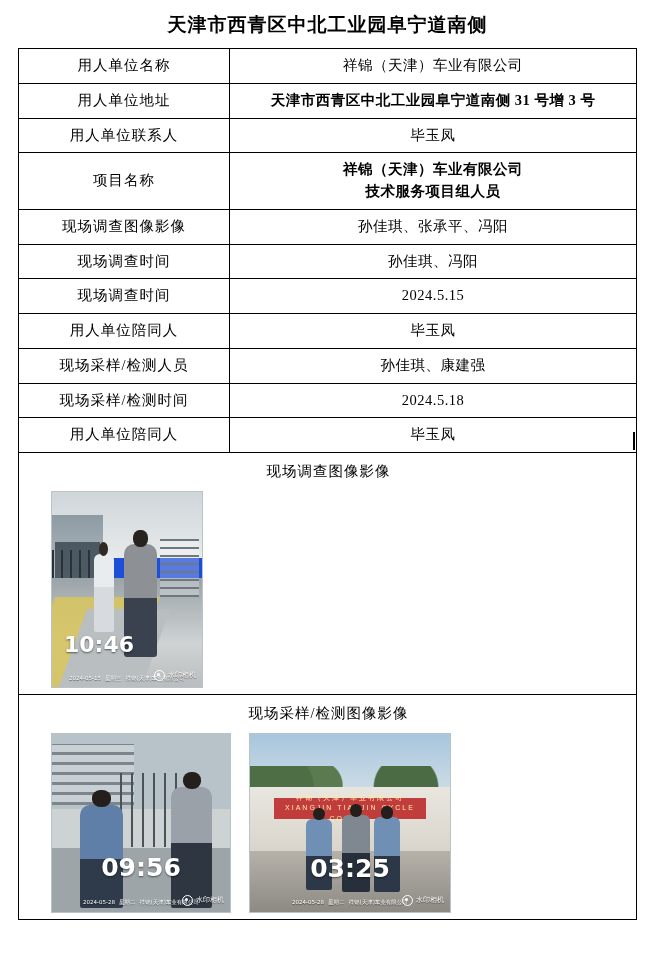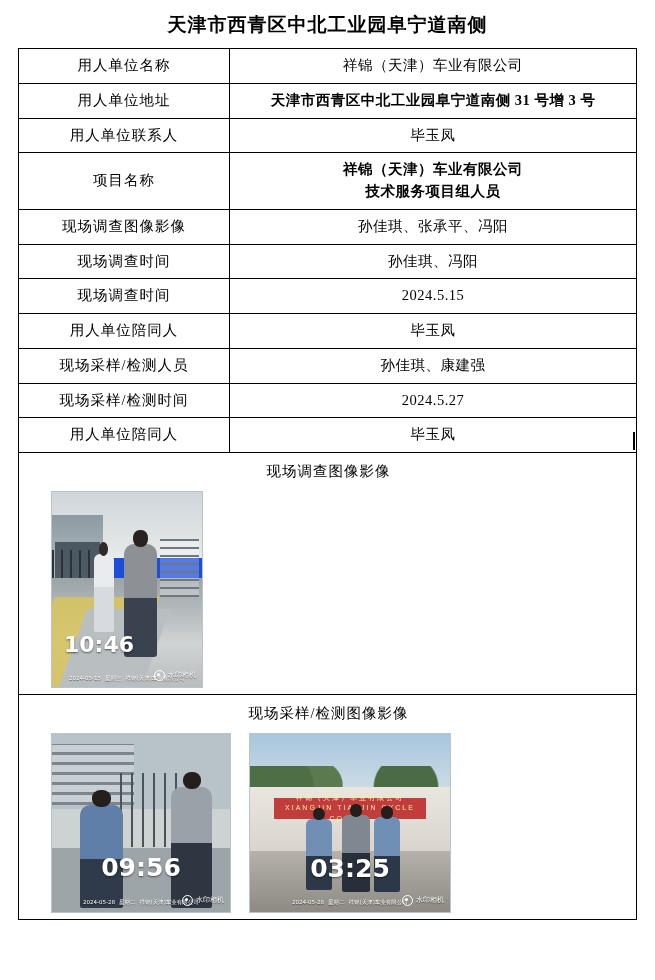--- a/index.html
+++ b/index.html
@@ -328,21 +328,21 @@
       <tr>
         <td class="label">用人单位陪同人</td>
         <td class="value">毕玉凤</td>
       </tr>
       <tr>
         <td class="label">现场采样/检测人员</td>
         <td class="value">孙佳琪、康建强</td>
       </tr>
       <tr>
         <td class="label">现场采样/检测时间</td>
-        <td class="value">2024.5.27</td>
+        <td class="value">2024.5.18</td>
       </tr>
       <tr>
         <td class="label">用人单位陪同人</td>
         <td class="value">毕玉凤</td>
       </tr>
 
       <tr>
         <td class="section" colspan="2">
           <div class="section-label">现场调查图像影像</div>
           <div class="photo-row">

